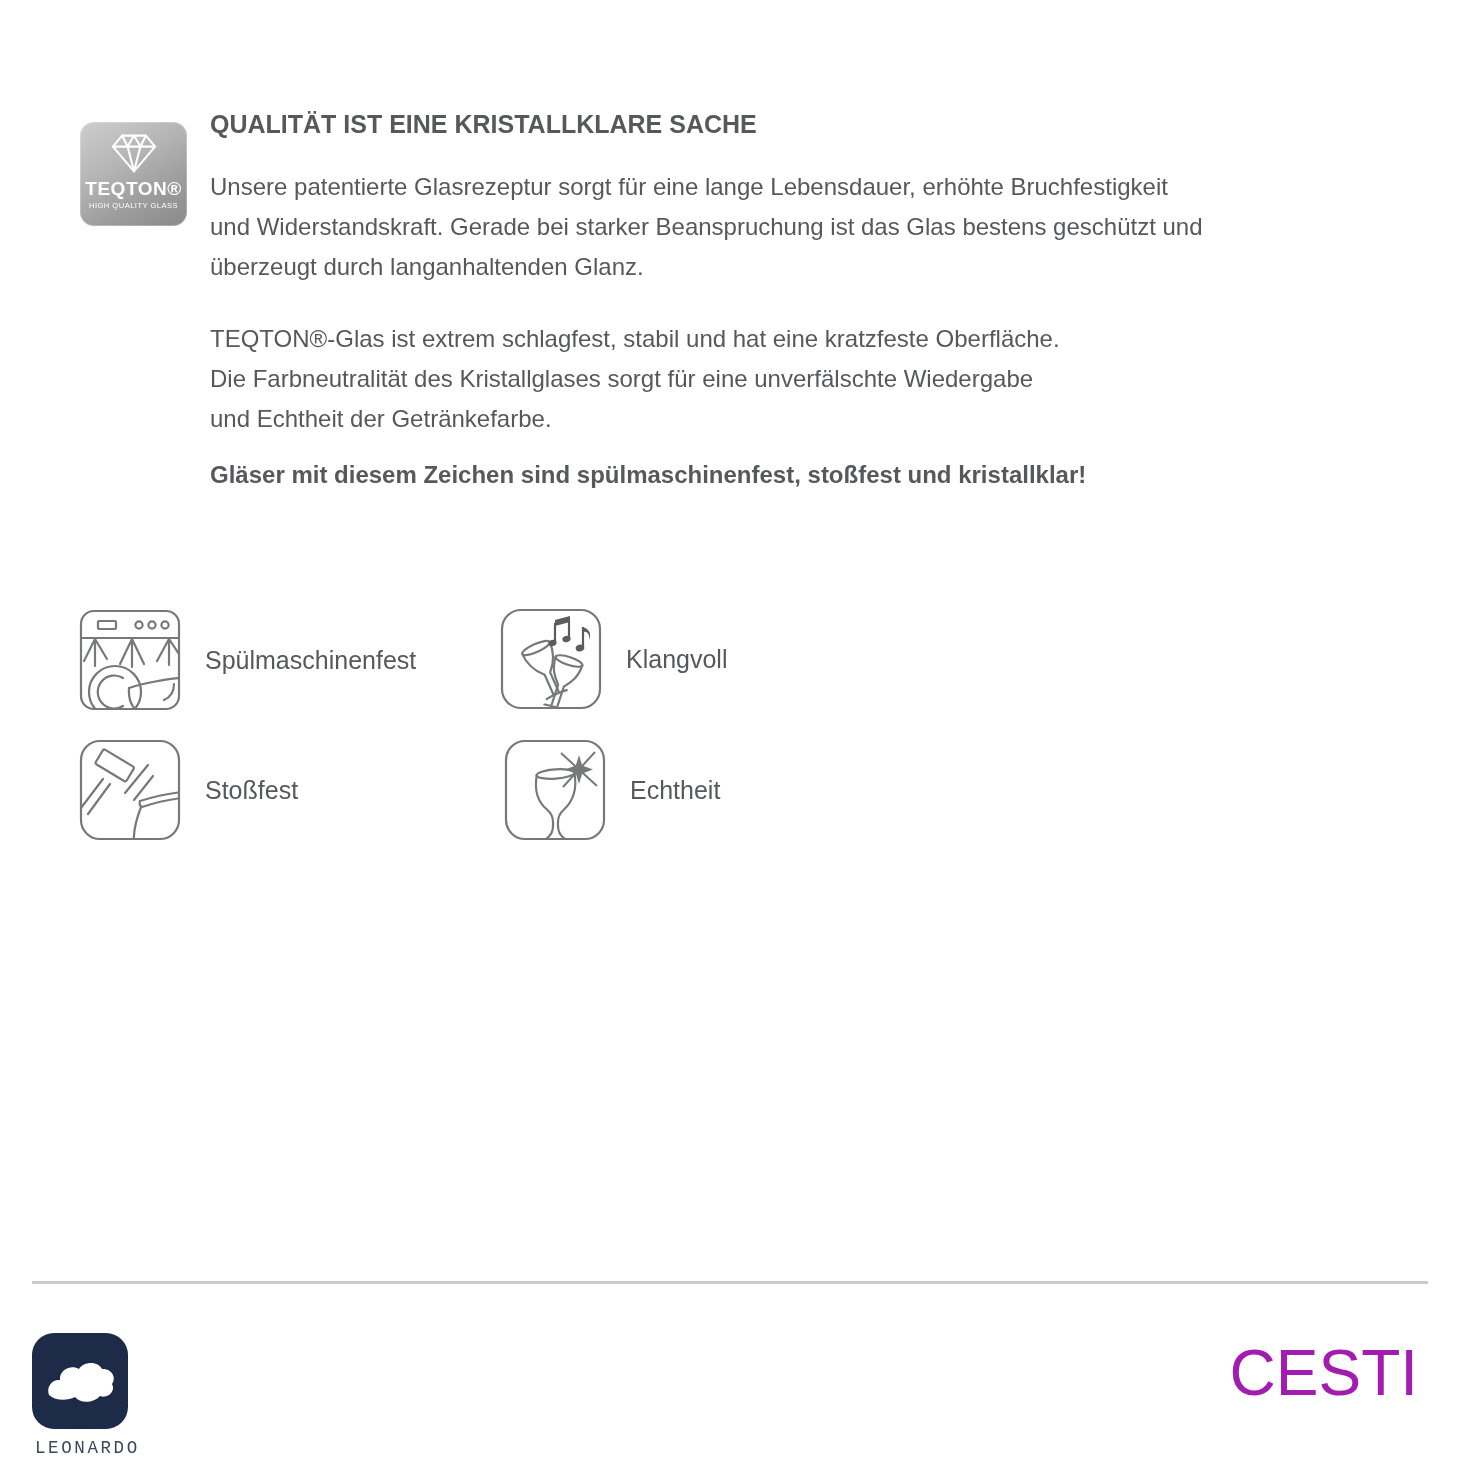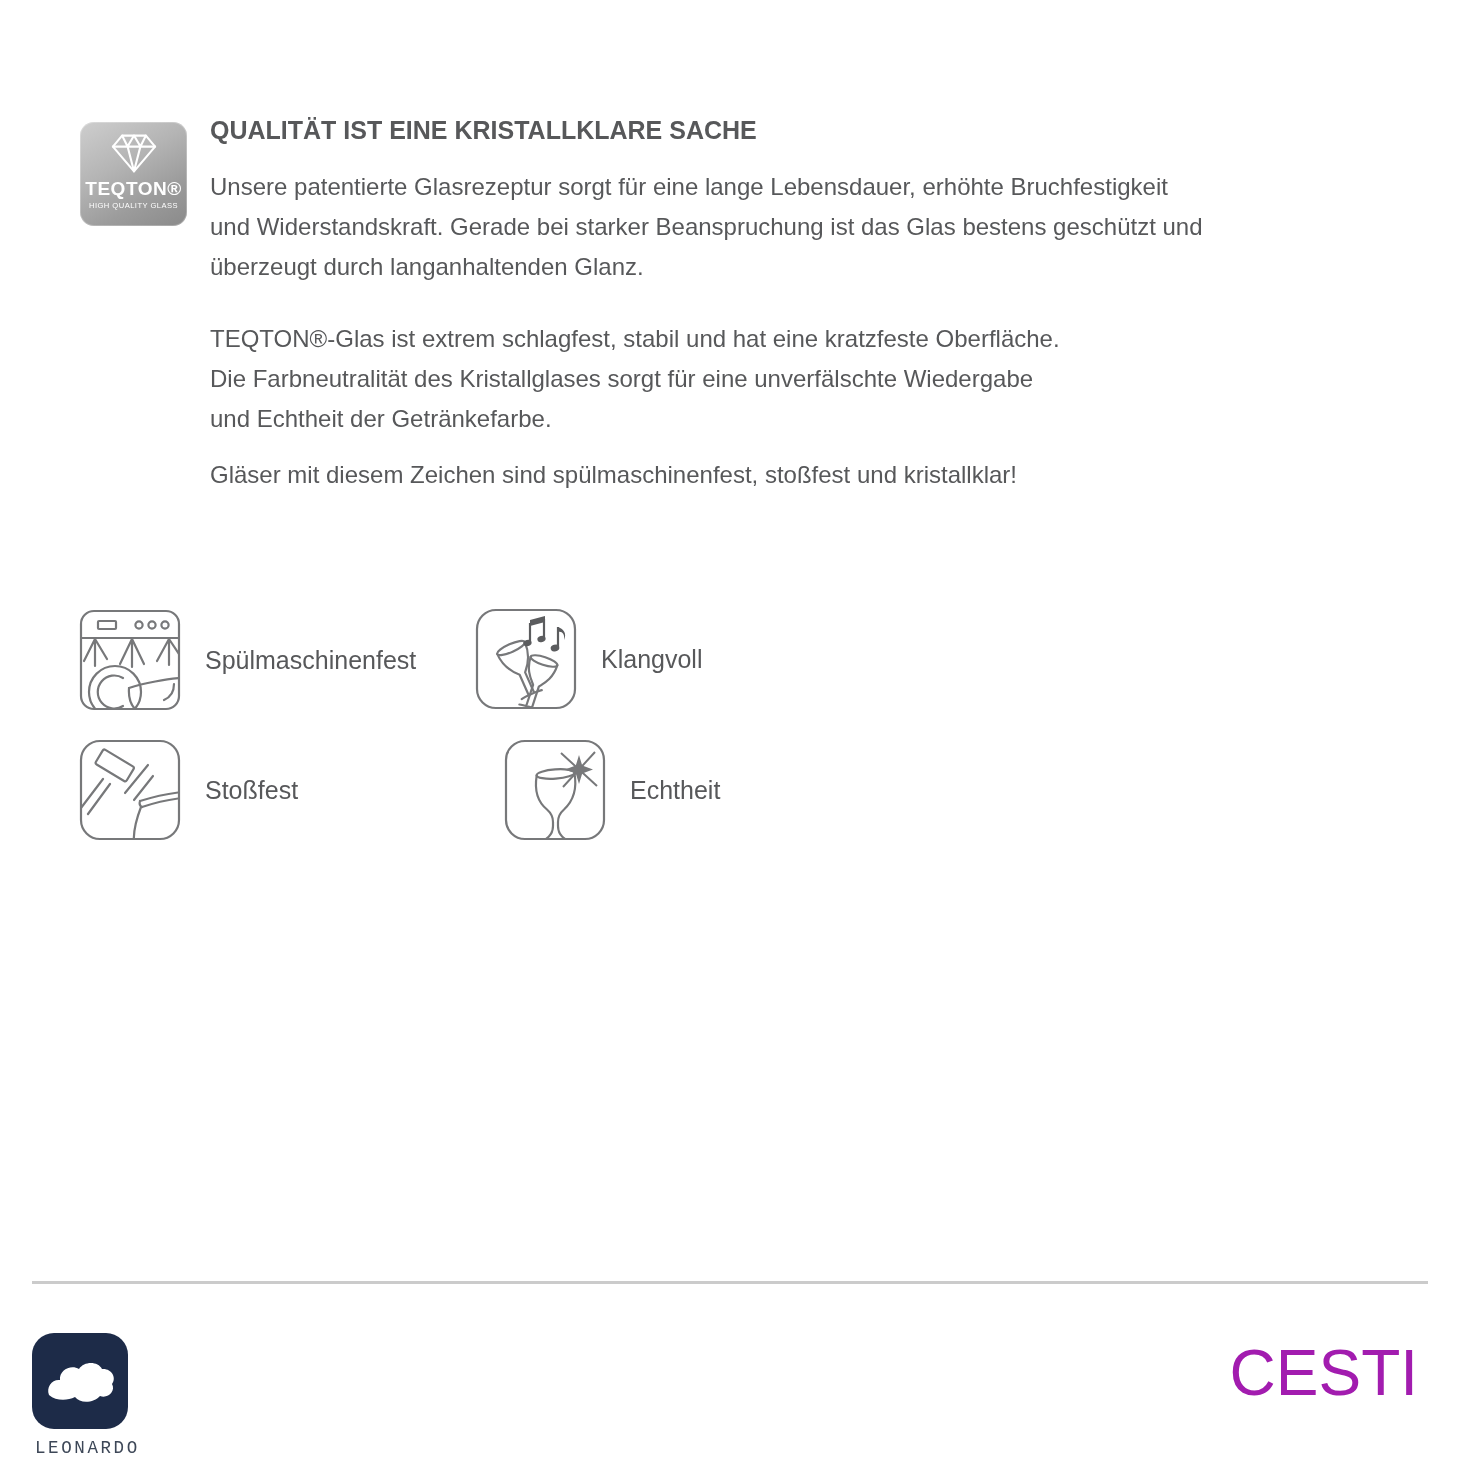--- a/index.html
+++ b/index.html
@@ -13,32 +13,32 @@
     position:absolute;left:80px;top:122px;width:107px;height:104px;border-radius:14px;
     background:linear-gradient(150deg,#cecece 0%,#b4b4b4 40%,#9c9c9c 70%,#8a8a8a 100%);
     display:flex;flex-direction:column;align-items:center;color:#ffffff;
     box-shadow:inset 0 0 0 1px rgba(255,255,255,.25);
   }
   .teqton-badge svg{margin-top:9px;}
   .badge-title{font-size:19px;font-weight:bold;letter-spacing:.5px;margin-top:4px;line-height:1;}
   .badge-subtitle{font-size:7.6px;letter-spacing:.45px;margin-top:4px;line-height:1;white-space:nowrap;}
 
   
-  .heading{position:absolute;left:210px;top:115px;font-size:25px;font-weight:bold;line-height:30px;white-space:nowrap;}
+  .heading{position:absolute;left:210px;top:109px;font-size:25px;font-weight:bold;line-height:30px;white-space:nowrap;}
   .para{position:absolute;left:210px;font-size:24px;line-height:40px;white-space:pre-line;margin-top:17px;}
   .para-1{top:150px;}
   .para-2{top:302px;}
-  .highlight{position:absolute;left:210px;top:455px;font-size:24px;font-weight:normal;line-height:40px;white-space:nowrap;}
+  .highlight{position:absolute;left:210px;top:455px;font-size:24px;font-weight:bold;line-height:40px;white-space:nowrap;}
 
   
   .feature{position:absolute;display:flex;align-items:center;gap:23px;height:104px;}
   .feature .icon-box{width:104px;height:104px;flex:0 0 auto;}
   .feature .feature-label{font-size:25px;color:#57585a;white-space:nowrap;}
   .f1{left:78px;top:608px;}
-  .f2{left:474px;top:607px;align-items:center;}
+  .f2{left:499px;top:607px;align-items:center;}
   .f3{left:78px;top:738px;}
   .f4{left:503px;top:738px;}
   .icon-box svg{display:block;width:104px;height:104px;}
   .ln{fill:none;stroke:#77787a;stroke-width:2.2;stroke-linecap:round;stroke-linejoin:round;}
   .fl{fill:#5b5c5e;stroke:none;}
 
   
   .divider{position:absolute;left:32px;top:1281px;width:1396px;height:2.5px;background:#cbcbcb;}
   .brand-logo{
     position:absolute;left:32px;top:1333px;width:96px;height:96px;border-radius:22px;

